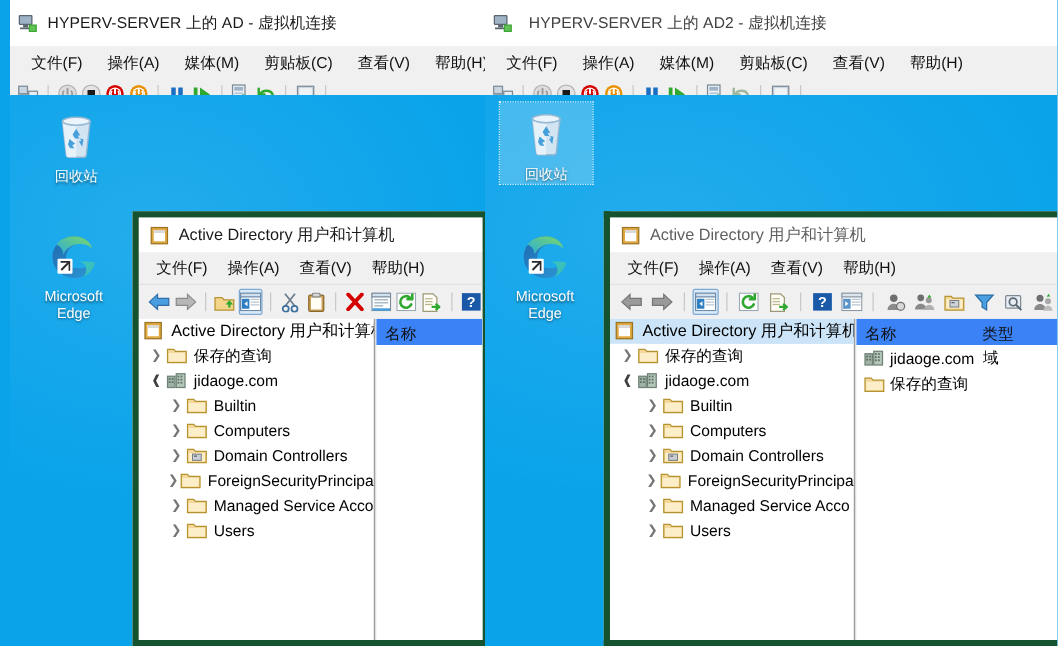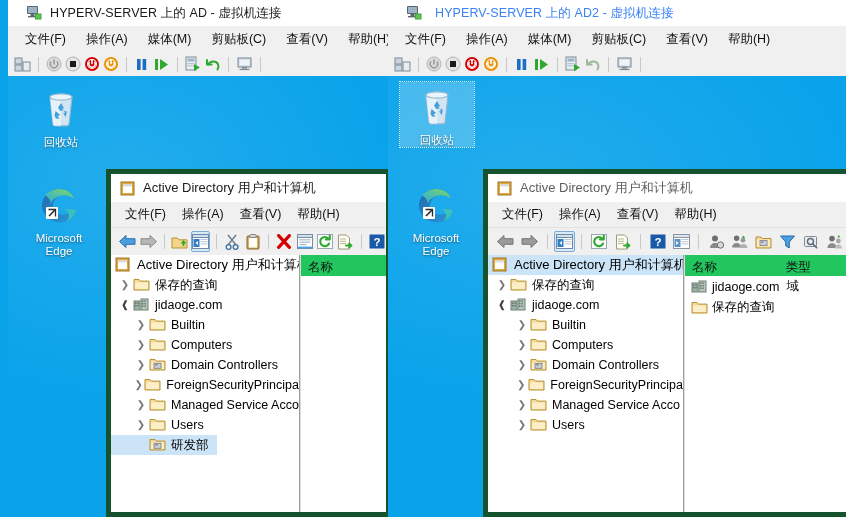--- a/index.html
+++ b/index.html
@@ -7,21 +7,21 @@
   body{
     width:846px;height:517px;overflow:hidden;
     font-family:"Liberation Sans","DejaVu Sans",sans-serif;
     font-size:12px;color:#000;background:#0aa3ea;
     -webkit-font-smoothing:antialiased;
   }
   .screen{position:relative;width:846px;height:517px;overflow:hidden;background:#0aa3ea;}
 
   
   .vmwin{position:absolute;background:#f0f0f0;overflow:hidden;}
-  .vm-titlebar{height:26px;background:#ffffff;display:flex;align-items:center;padding-left:18px;}
+  .vm-titlebar{height:37px;background:#ffffff;display:flex;align-items:center;padding-left:6px;}
   .vm-title-text{margin-left:7px;font-size:12.5px;color:#6d6d6d;letter-spacing:.1px;white-space:nowrap;}
   .vmwin.active .vm-title-text{color:#1a1a1a;}
   .vm-menubar{height:26px;background:#f0f0f0;display:flex;align-items:center;padding-left:8px;gap:2px;}
   .vm-menu-item{padding:3px 9px;font-size:12.5px;color:#111;white-space:nowrap;}
   .vm-toolbar{height:24px;background:#f0f0f0;display:flex;align-items:center;padding-left:6px;gap:3px;border-bottom:1px solid #d6d6d6;}
   .tb-sep{width:1px;height:15px;background:#c8c8c8;margin:0 4px;}
   .vm-desktop{position:absolute;left:0;right:0;bottom:0;top:76px;background:#0aa3ea;overflow:hidden;}
   .vm-desktop::after{
     content:"";position:absolute;inset:0;
     background:radial-gradient(ellipse 120% 80% at 30% 25%, rgba(255,255,255,.10), rgba(0,0,0,0) 60%);
@@ -54,21 +54,21 @@
   .tnode{display:flex;align-items:center;height:20px;padding-left:2px;white-space:nowrap;font-size:12.5px;}
   .tnode .chev{width:16px;text-align:center;color:#767676;font-size:10px;line-height:1;}
   .tnode .chev.open{color:#3f3f3f;}
   .tnode .ticon{width:17px;height:16px;margin-right:5px;flex:0 0 auto;}
   .tnode .tlabel{color:#000;}
   .tnode.root{font-size:13px;}
   .tnode.selected .tlabel{background:#cce4f7;padding:1px 3px;margin:-1px -3px;}
   .tnode.selected{background:#cce4f7;}
 
   
-  .lhead{display:flex;height:21px;border-bottom:1px solid #d6d6d6;background:#22c55e;align-items:center;}
+  .lhead{display:flex;height:21px;border-bottom:1px solid #d6d6d6;background:#3b82f6;align-items:center;}
   .lhead .lcol{font-size:12.5px;color:#111;padding-left:7px;box-sizing:border-box;white-space:nowrap;}
   .lhead .lcol + .lcol{border-left:1px solid #e3e3e3;}
   .lrow{display:flex;height:21px;align-items:center;}
   .lrow .lcell{display:flex;align-items:center;font-size:12.5px;padding-left:6px;box-sizing:border-box;white-space:nowrap;}
   .lrow .licon{width:17px;height:16px;margin-right:4px;flex:0 0 auto;}
 
   .clip-mask{position:absolute;top:0;bottom:0;background:#0aa3ea;}
   svg{display:block;}
 </style>
 </head>
@@ -434,32 +434,20 @@
           <span class="chev">❯</span>
           <span class="ticon">
             <svg width="17" height="15" viewBox="0 0 17 15">
                 <path d="M1 2.5h5l1.4 1.6H16V13H1z" fill="#f4d89b" stroke="#b5932f"></path>
                 <rect x="2" y="5.4" width="13" height="6.6" fill="#fbeec8"></rect>
               </svg>
           </span>
           <span class="tlabel">Users</span>
         </div>
 
-        <div class="tnode selected" style="padding-left:22px;width:84px;">
-          <span class="chev"></span>
-          <span class="ticon">
-            <svg width="17" height="15" viewBox="0 0 17 15">
-                <path d="M1 2.5h5l1.4 1.6H16V13H1z" fill="#f4d89b" stroke="#b5932f"></path>
-                <rect x="2" y="5.4" width="13" height="6.6" fill="#fbeec8"></rect>
-                <rect x="5" y="6.3" width="7" height="5" fill="#c9cdd4" stroke="#767b84" stroke-width=".8"></rect>
-                <rect x="6.2" y="7.4" width="2.4" height="1" fill="#5d636b"></rect>
-              </svg>
-          </span>
-          <span class="tlabel">研发部</span>
-        </div>
       </div>
 
       <div class="list-pane">
         <div class="lhead" style="border-bottom:none;">
           <div class="lcol" style="width:94px;padding-top:4px;">名称</div>
         </div>
       </div>
     </div>
   </div>
 
@@ -468,21 +456,21 @@
       <span>
         <svg width="17" height="16" viewBox="0 0 17 16">
           <rect x="1" y="1" width="11" height="8" rx="1" fill="#5b6670"></rect>
           <rect x="2" y="2" width="9" height="6" fill="#9fb3c6"></rect>
           <rect x="4.5" y="9" width="4" height="2" fill="#5b6670"></rect>
           <rect x="2" y="11" width="9" height="1.4" fill="#5b6670"></rect>
           <path d="M9 8.5h6.5v6H9z" fill="#3fa535"></path>
           <path d="M10 9.5h4.5v4H10z" fill="#63c256"></path>
         </svg>
       </span>
-      <span class="vm-title-text" style="color:#3b82f6;margin-left:12px;">HYPERV-SERVER 上的 AD2 - 虚拟机连接</span>
+      <span class="vm-title-text" style="color:#404040;margin-left:12px;">HYPERV-SERVER 上的 AD2 - 虚拟机连接</span>
     </div>
     <div class="vm-menubar">
       <div class="vm-menu-item">文件(F)</div>
       <div class="vm-menu-item">操作(A)</div>
       <div class="vm-menu-item">媒体(M)</div>
       <div class="vm-menu-item">剪贴板(C)</div>
       <div class="vm-menu-item">查看(V)</div>
       <div class="vm-menu-item">帮助(H)</div>
     </div>
     <div class="vm-toolbar">

